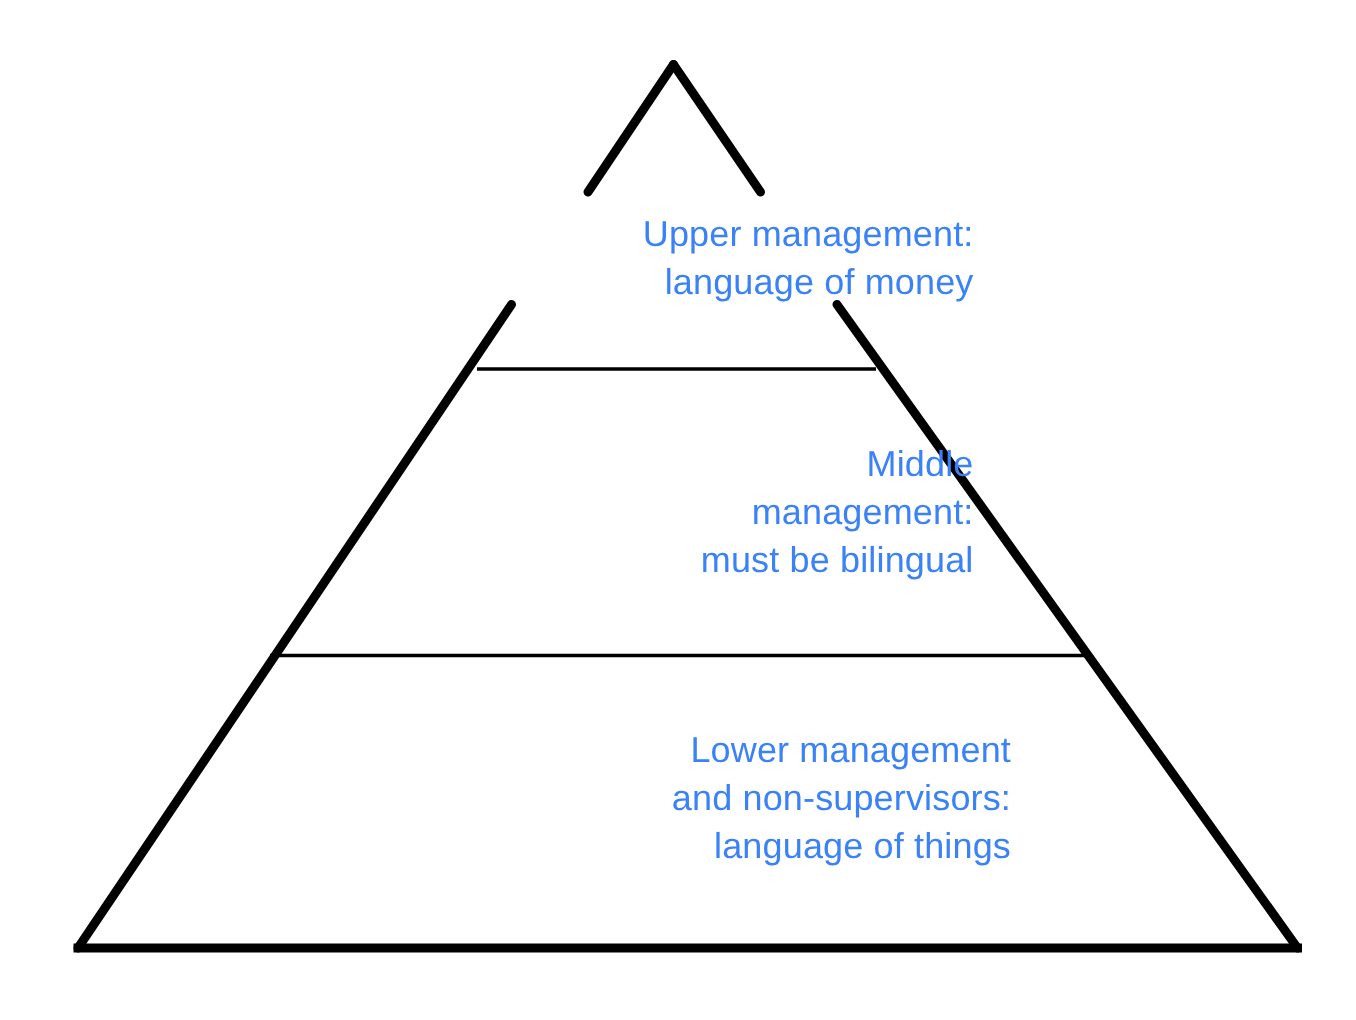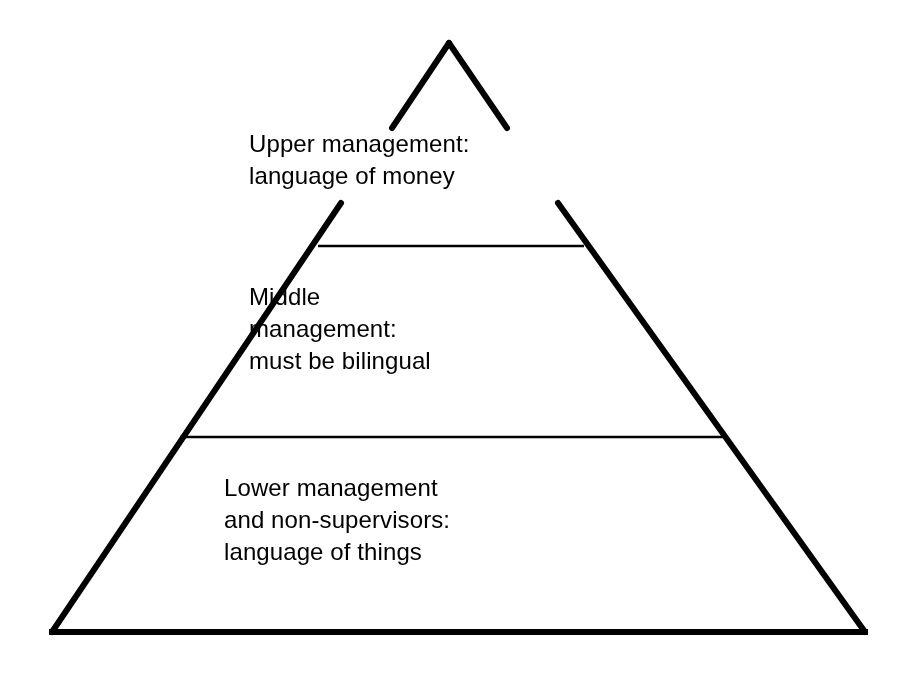--- a/index.html
+++ b/index.html
@@ -21,28 +21,29 @@
   #pyramid-svg {
     position: absolute;
     left: 0;
     top: 0;
     width: 904px;
     height: 680px;
     display: block;
   }
   .tier-label {
     position: absolute;
-    text-align: left;
-    color: #000000;
+    text-align: right;
+    color: #3b82f6;
     font-family: "Liberation Sans", sans-serif;
     font-size: 24px;
     line-height: 32px;
     font-weight: 400;
     letter-spacing: 0.1px;
     white-space: pre-line;
+    margin-top: 13px;
     -webkit-font-smoothing: antialiased;
   }
   #label-top {
     left: 249px;
     top: 128px;
     width: 400px;
   }
   #label-middle {
     left: 249px;
     top: 281px;

